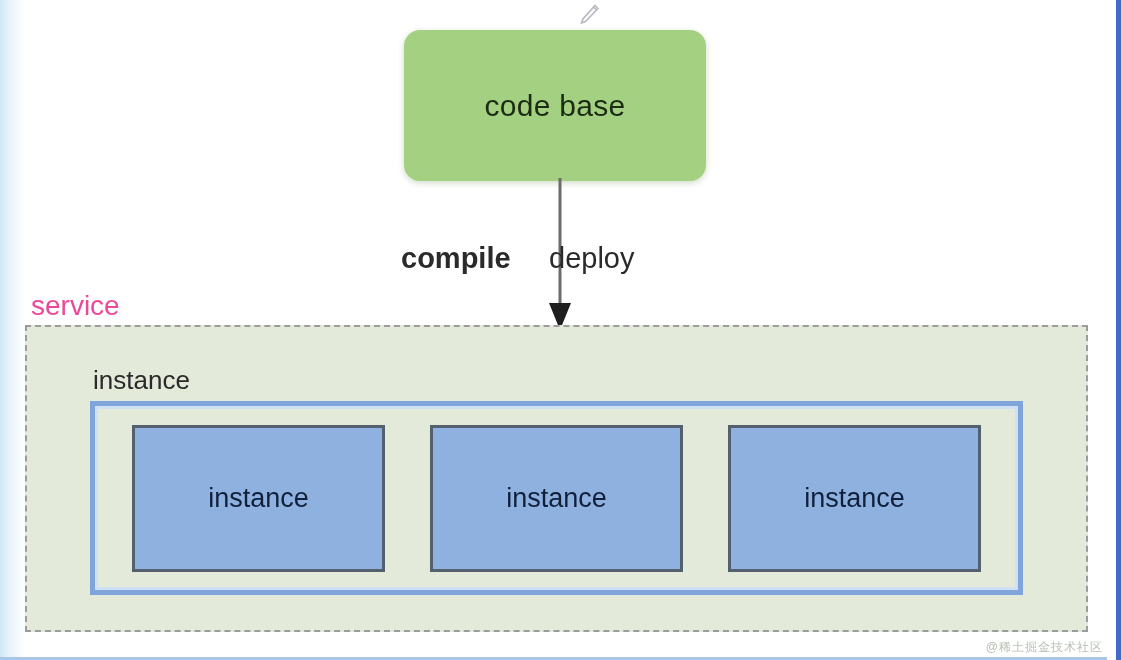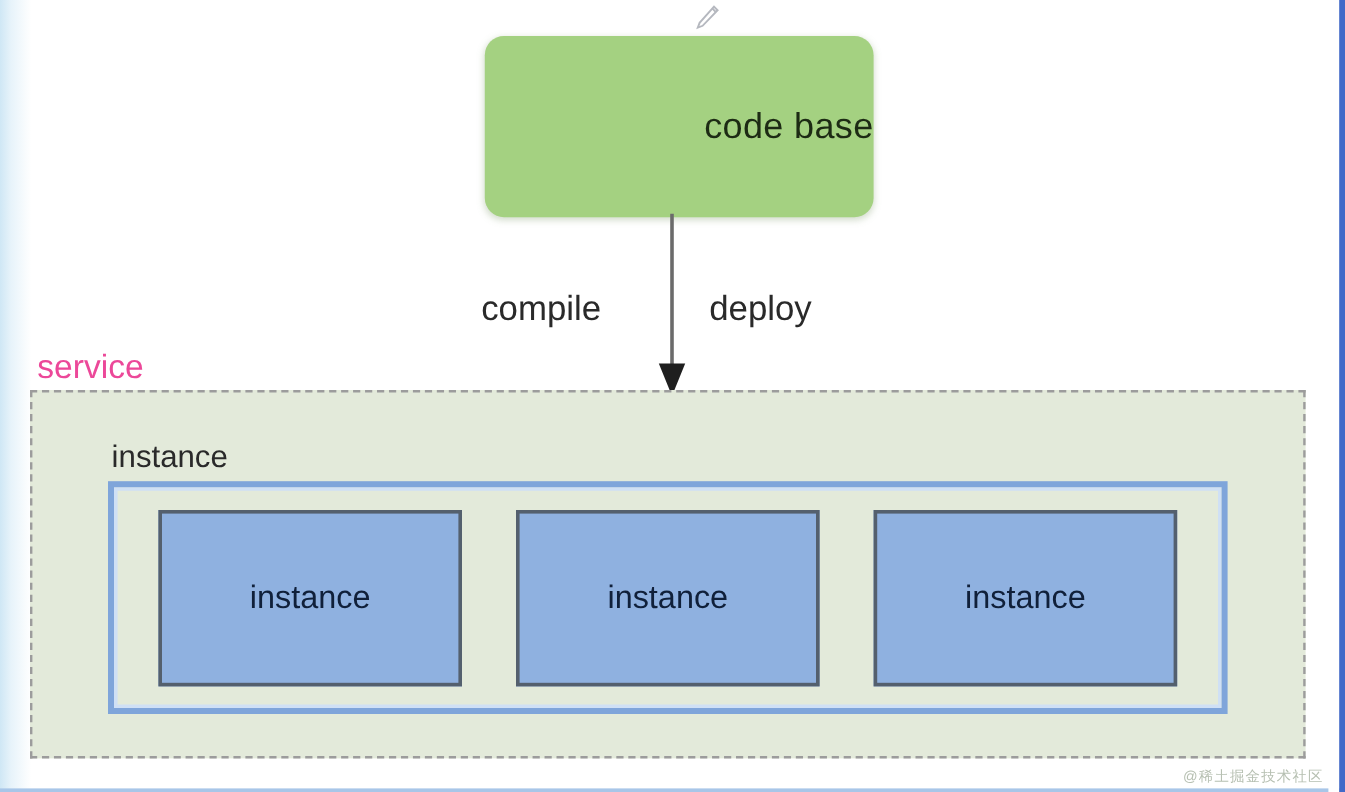--- a/index.html
+++ b/index.html
@@ -49,22 +49,21 @@
     position: absolute;
     left: 404px;
     top: 30px;
     width: 302px;
     height: 151px;
     background: #a4d181;
     border-radius: 16px;
     box-shadow: 0 2px 6px rgba(120,150,100,0.35);
     display: flex;
     align-items: center;
-    justify-content: flex-end;
-    padding-left: 22px;
+    justify-content: center;
   }
   .codebase-label {
     font-size: 30px;
     color: #1d2b14;
     letter-spacing: 0.3px;
   }
 
   
   .pencil-icon {
     position: absolute;
@@ -82,22 +81,22 @@
     top: 178px;
     width: 40px;
     height: 155px;
   }
   .arrow-label {
     position: absolute;
     font-size: 29px;
     color: #2a2a2a;
     white-space: nowrap;
   }
-  .arrow-label.compile { left: 401px; top: 242px; }
-  .arrow-label.deploy  { left: 591px; top: 242px; }
+  .arrow-label.compile { left: 401px; top: 242px; font-weight: bold; }
+  .arrow-label.deploy  { left: 549px; top: 242px; }
 
   
   .service-label {
     position: absolute;
     left: 31px;
     top: 290px;
     font-size: 28px;
     color: #ec4899;
   }
   .service-box {

